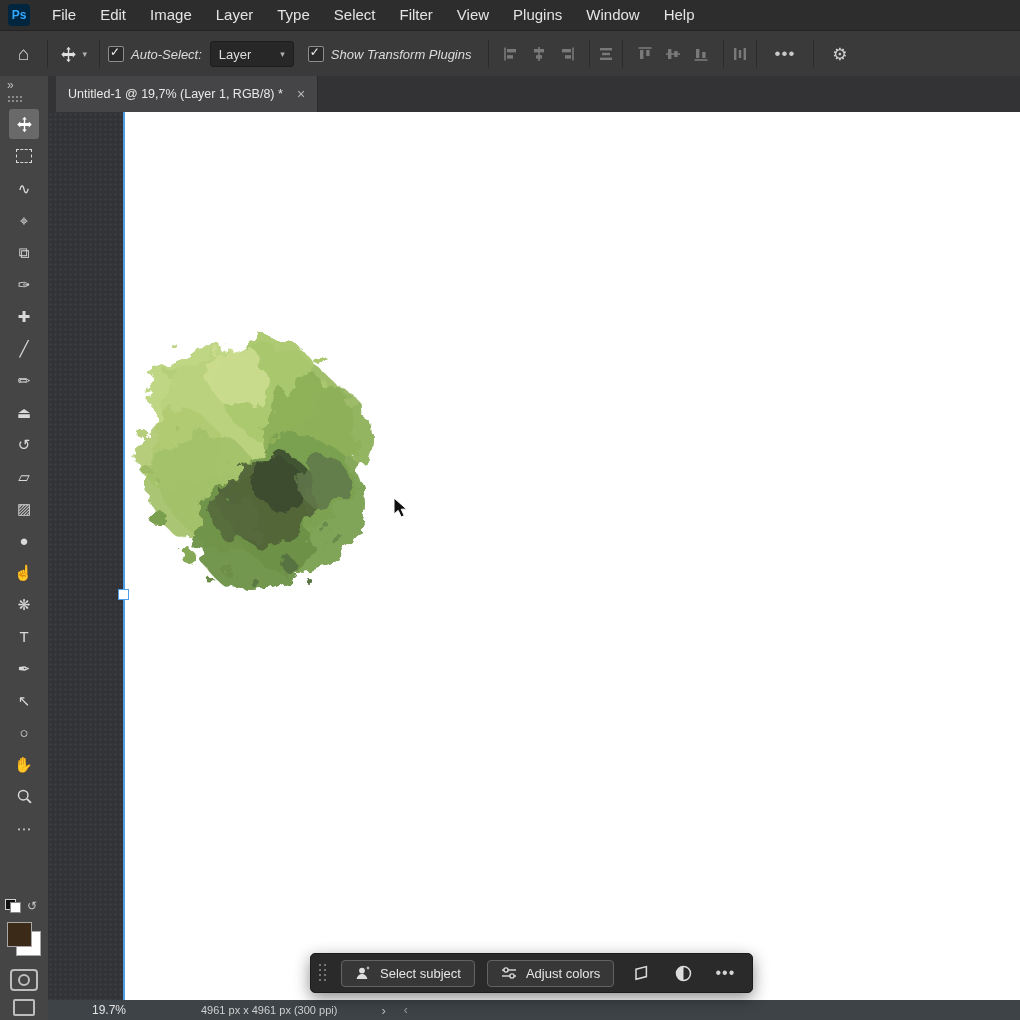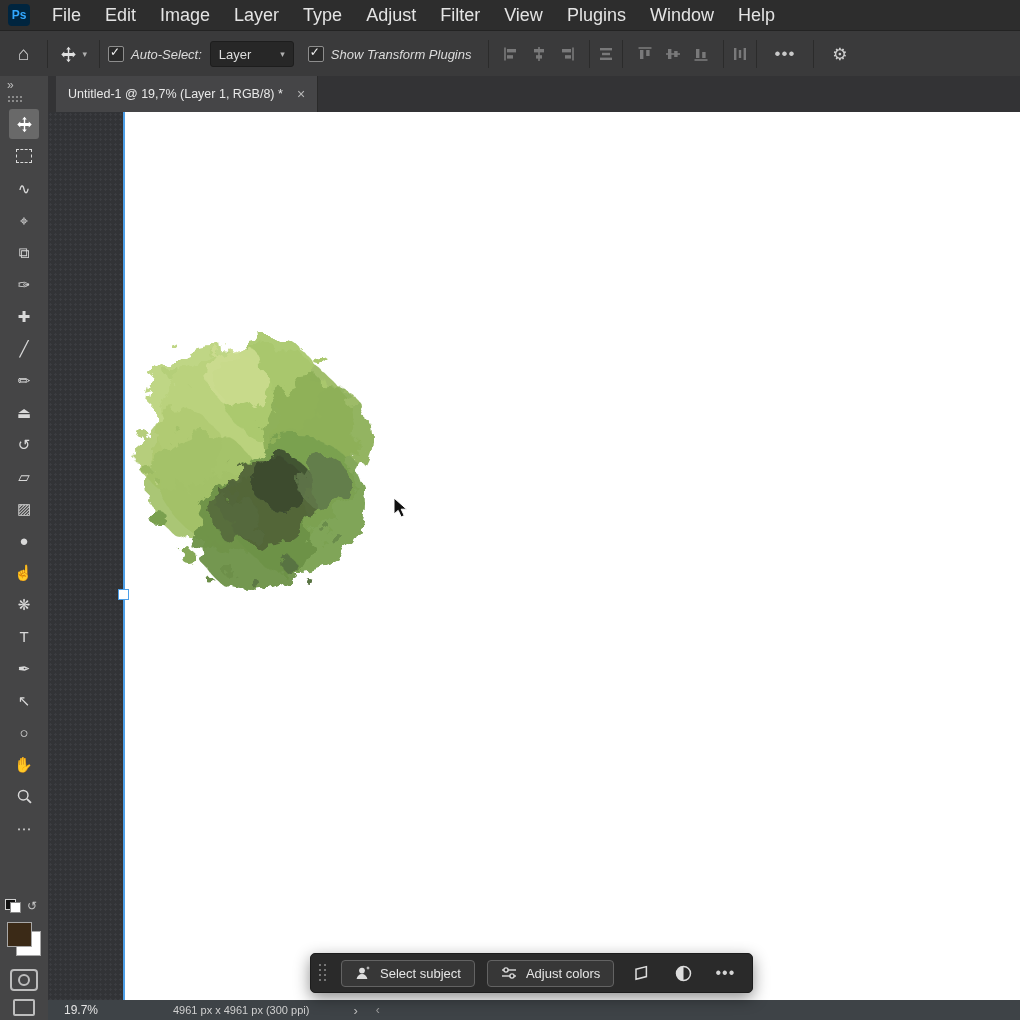--- a/index.html
+++ b/index.html
@@ -6,21 +6,21 @@
   #app{position:relative;width:1020px;height:1020px;overflow:hidden;
        background:#f0abfc;font-family:"Liberation Sans",sans-serif;color:#d8d8d8;
        -webkit-font-smoothing:antialiased;}
 
   
   .menubar{position:absolute;top:0;left:0;right:0;height:30px;background:#2d2d2d;
            display:flex;align-items:center;padding-left:8px;}
   .ps-badge{width:22px;height:22px;border-radius:4px;background:#00253f;color:#31a8ff;
             font-weight:bold;font-size:12px;display:flex;align-items:center;justify-content:center;
             margin-right:10px;}
-  .menu-item{padding:0 12px;font-size:18px;color:#e4e4e4;line-height:30px;cursor:default;}
+  .menu-item{padding:0 12px;font-size:15px;color:#e4e4e4;line-height:30px;cursor:default;}
 
   
   .optionsbar{position:absolute;top:30px;left:0;right:0;height:46px;background:#3a3a3b;
               border-top:1px solid #232323;border-bottom:1px solid #232323;
               display:flex;align-items:center;padding:0 8px;}
   .ob-home{font-size:19px;color:#cfcfcf;padding:0 10px;}
   .sep{width:1px;height:28px;background:#2b2b2b;margin:0 8px;flex:none;}
   .ob-move{display:flex;align-items:center;gap:5px;color:#e0e0e0;padding:0 4px;}
   .chev{font-size:9px;color:#b0b0b0;}
   .checkbox{width:14px;height:14px;border:1px solid #8d8d8d;border-radius:2px;background:#2b2b2b;
@@ -83,40 +83,40 @@
   .drag-handle{display:grid;grid-template-columns:repeat(2,3px);grid-auto-rows:3px;gap:2px;margin-right:2px;}
   .drag-handle i{width:2px;height:2px;border-radius:50%;background:#8f8f8f;display:block;}
   .tb-btn{height:27px;border:1px solid #636363;border-radius:4px;background:#373737;
           display:flex;align-items:center;gap:9px;padding:3px 13px;font-size:13px;color:#e5e5e5;white-space:nowrap;}
   .tb-icon-btn{width:30px;height:27px;display:flex;align-items:center;justify-content:center;color:#ddd;}
   .tb-more{font-size:16px;color:#d5d5d5;letter-spacing:1px;}
 
   
   .statusbar{position:absolute;left:48px;right:0;bottom:0;height:20px;background:#3e4347;
              display:flex;align-items:center;font-size:12px;color:#e3e3e3;padding-left:16px;}
-  .sb-zoom{min-width:52px;}
+  .sb-zoom{min-width:52px;margin-left:28px;}
   .sb-info{font-size:11px;color:#cfcfcf;margin-left:57px;}
   .sb-chev-r{margin-left:44px;color:#bdbdbd;font-size:13px;}
   .sb-chev-l{margin-left:18px;color:#9f9f9f;font-size:12px;}
 
   svg{display:block;}
 </style>
 </head>
 <body>
 
 <div id="app">
 
   <div class="menubar">
     <div class="ps-badge">Ps</div>
     <span class="menu-item">File</span>
     <span class="menu-item">Edit</span>
     <span class="menu-item">Image</span>
     <span class="menu-item">Layer</span>
     <span class="menu-item">Type</span>
-    <span class="menu-item">Adjust</span>
+    <span class="menu-item">Select</span>
     <span class="menu-item">Filter</span>
     <span class="menu-item">View</span>
     <span class="menu-item">Plugins</span>
     <span class="menu-item">Window</span>
     <span class="menu-item">Help</span>
   </div>
 
   <div class="optionsbar">
     <span class="ob-home">⌂</span>
     <div class="sep"></div>

